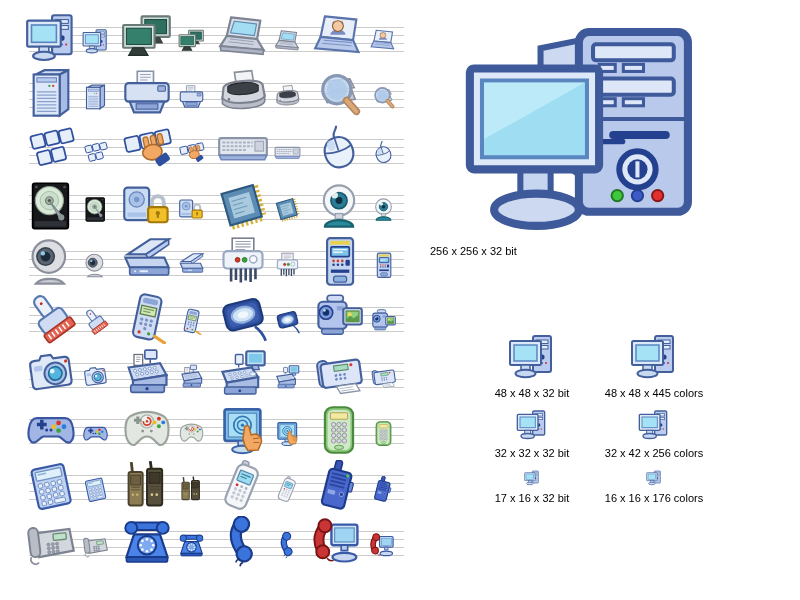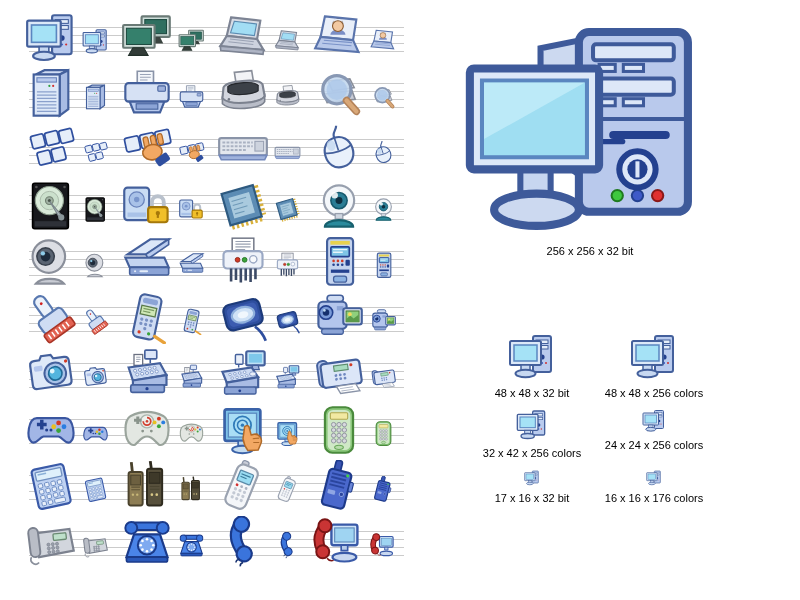--- a/index.html
+++ b/index.html
@@ -13,21 +13,21 @@
     position:absolute;left:4px;right:6px;top:50%;margin-top:-11px;height:25px;z-index:0;
     background:repeating-linear-gradient(to bottom,#cbcbcb 0,#cbcbcb 1px,transparent 1px,transparent 8px);
   }
   .icon-pair{position:relative;z-index:1;width:96px;display:flex;align-items:center;}
   .icon-large{width:52px;height:52px;flex:0 0 52px;}
   .icon-small{width:27px;height:27px;flex:0 0 27px;margin-left:5px;margin-top:6px;}
   .icon-large svg,.icon-small svg{display:block;width:100%;height:100%;}
 
   .preview-panel{position:absolute;left:430px;top:24px;width:320px;}
   .big-icon{display:flex;justify-content:center;}
-  .big-label{text-align:center;font-size:11px;line-height:13px;margin-top:9px;}
+  .big-label{text-align:left;font-size:11px;line-height:13px;margin-top:9px;}
 
   .size-grid{
     position:absolute;left:471px;top:333px;display:grid;
     grid-template-columns:122px 122px;grid-template-rows:70px 55px 42px 36px;
     row-gap:6px;column-gap:0;
   }
   .size-cell{display:flex;flex-direction:column;align-items:center;}
   .size-cell .ic{display:block;}
   .size-label{font-size:11px;line-height:13px;margin-top:2px;white-space:nowrap;}
 </style>
@@ -1342,55 +1342,55 @@
             <rect x="28" y="12.5" width="12" height="3.5" fill="#e4edf9" stroke="#44609c" stroke-width="1"></rect>
             <circle cx="34" cy="24" r="2.6" fill="#24418f"></circle>
             <circle cx="30" cy="30" r="1" fill="#30a040"></circle>
             <circle cx="34" cy="30" r="1" fill="#3050c0"></circle>
             <circle cx="38" cy="30" r="1" fill="#d03030"></circle>
             <rect x="2" y="8" width="31" height="24" rx="1.5" fill="#dce9f8" stroke="#44609c" stroke-width="2"></rect>
             <rect x="6" y="12" width="23" height="16" fill="#a5e2f6" stroke="#5a86c0" stroke-width="1.5"></rect>
             <rect x="13" y="32" width="9" height="5" fill="#c7d8f1" stroke="#44609c" stroke-width="1.5"></rect>
             <ellipse cx="17.5" cy="40.5" rx="10" ry="3.8" fill="#c7d8f1" stroke="#44609c" stroke-width="2"></ellipse>
           </svg></span>
-        <div class="size-label">48 x 48 x 256 colors</div>
+        <div class="size-label">48 x 48 x 445 colors</div>
+      </div>
+      <div class="size-cell">
+        <span class="ic"><svg width="32" height="32" viewBox="0 0 48 48" xmlns="http://www.w3.org/2000/svg">
+            <rect x="25" y="3" width="18" height="36" rx="2" fill="#b9cbee" stroke="#44609c" stroke-width="2"></rect>
+            <rect x="28" y="7" width="12" height="3.5" fill="#e4edf9" stroke="#44609c" stroke-width="1"></rect>
+            <rect x="28" y="12.5" width="12" height="3.5" fill="#e4edf9" stroke="#44609c" stroke-width="1"></rect>
+            <circle cx="34" cy="24" r="2.6" fill="#24418f"></circle>
+            <circle cx="30" cy="30" r="1" fill="#30a040"></circle>
+            <circle cx="34" cy="30" r="1" fill="#3050c0"></circle>
+            <circle cx="38" cy="30" r="1" fill="#d03030"></circle>
+            <rect x="2" y="8" width="31" height="24" rx="1.5" fill="#dce9f8" stroke="#44609c" stroke-width="2"></rect>
+            <rect x="6" y="12" width="23" height="16" fill="#a5e2f6" stroke="#5a86c0" stroke-width="1.5"></rect>
+            <rect x="13" y="32" width="9" height="5" fill="#c7d8f1" stroke="#44609c" stroke-width="1.5"></rect>
+            <ellipse cx="17.5" cy="40.5" rx="10" ry="3.8" fill="#c7d8f1" stroke="#44609c" stroke-width="2"></ellipse>
+          </svg></span>
+        <div class="size-label">32 x 32 x 32 bit</div>
       </div>
       <div class="size-cell">
         <span class="ic"><svg width="32" height="32" viewBox="0 0 48 48" xmlns="http://www.w3.org/2000/svg">
             <rect x="25" y="3" width="18" height="36" rx="2" fill="#b9cbee" stroke="#44609c" stroke-width="2"></rect>
             <rect x="28" y="7" width="12" height="3.5" fill="#e4edf9" stroke="#44609c" stroke-width="1"></rect>
             <rect x="28" y="12.5" width="12" height="3.5" fill="#e4edf9" stroke="#44609c" stroke-width="1"></rect>
             <circle cx="34" cy="24" r="2.6" fill="#24418f"></circle>
             <circle cx="30" cy="30" r="1" fill="#30a040"></circle>
             <circle cx="34" cy="30" r="1" fill="#3050c0"></circle>
             <circle cx="38" cy="30" r="1" fill="#d03030"></circle>
             <rect x="2" y="8" width="31" height="24" rx="1.5" fill="#dce9f8" stroke="#44609c" stroke-width="2"></rect>
             <rect x="6" y="12" width="23" height="16" fill="#a5e2f6" stroke="#5a86c0" stroke-width="1.5"></rect>
             <rect x="13" y="32" width="9" height="5" fill="#c7d8f1" stroke="#44609c" stroke-width="1.5"></rect>
             <ellipse cx="17.5" cy="40.5" rx="10" ry="3.8" fill="#c7d8f1" stroke="#44609c" stroke-width="2"></ellipse>
           </svg></span>
         <div class="size-label">32 x 42 x 256 colors</div>
       </div>
       <div class="size-cell">
-        <span class="ic"><svg width="24" height="24" viewBox="0 0 48 48" xmlns="http://www.w3.org/2000/svg">
-            <rect x="25" y="3" width="18" height="36" rx="2" fill="#b9cbee" stroke="#44609c" stroke-width="2"></rect>
-            <rect x="28" y="7" width="12" height="3.5" fill="#e4edf9" stroke="#44609c" stroke-width="1"></rect>
-            <rect x="28" y="12.5" width="12" height="3.5" fill="#e4edf9" stroke="#44609c" stroke-width="1"></rect>
-            <circle cx="34" cy="24" r="2.6" fill="#24418f"></circle>
-            <circle cx="30" cy="30" r="1" fill="#30a040"></circle>
-            <circle cx="34" cy="30" r="1" fill="#3050c0"></circle>
-            <circle cx="38" cy="30" r="1" fill="#d03030"></circle>
-            <rect x="2" y="8" width="31" height="24" rx="1.5" fill="#dce9f8" stroke="#44609c" stroke-width="2"></rect>
-            <rect x="6" y="12" width="23" height="16" fill="#a5e2f6" stroke="#5a86c0" stroke-width="1.5"></rect>
-            <rect x="13" y="32" width="9" height="5" fill="#c7d8f1" stroke="#44609c" stroke-width="1.5"></rect>
-            <ellipse cx="17.5" cy="40.5" rx="10" ry="3.8" fill="#c7d8f1" stroke="#44609c" stroke-width="2"></ellipse>
-          </svg></span>
-        <div class="size-label">24 x 24 x 256 colors</div>
-      </div>
-      <div class="size-cell">
         <span class="ic"><svg width="16" height="16" viewBox="0 0 48 48" xmlns="http://www.w3.org/2000/svg">
             <rect x="25" y="3" width="18" height="36" rx="2" fill="#b9cbee" stroke="#44609c" stroke-width="2"></rect>
             <rect x="28" y="7" width="12" height="3.5" fill="#e4edf9" stroke="#44609c" stroke-width="1"></rect>
             <rect x="28" y="12.5" width="12" height="3.5" fill="#e4edf9" stroke="#44609c" stroke-width="1"></rect>
             <circle cx="34" cy="24" r="2.6" fill="#24418f"></circle>
             <circle cx="30" cy="30" r="1" fill="#30a040"></circle>
             <circle cx="34" cy="30" r="1" fill="#3050c0"></circle>
             <circle cx="38" cy="30" r="1" fill="#d03030"></circle>
             <rect x="2" y="8" width="31" height="24" rx="1.5" fill="#dce9f8" stroke="#44609c" stroke-width="2"></rect>
             <rect x="6" y="12" width="23" height="16" fill="#a5e2f6" stroke="#5a86c0" stroke-width="1.5"></rect>

